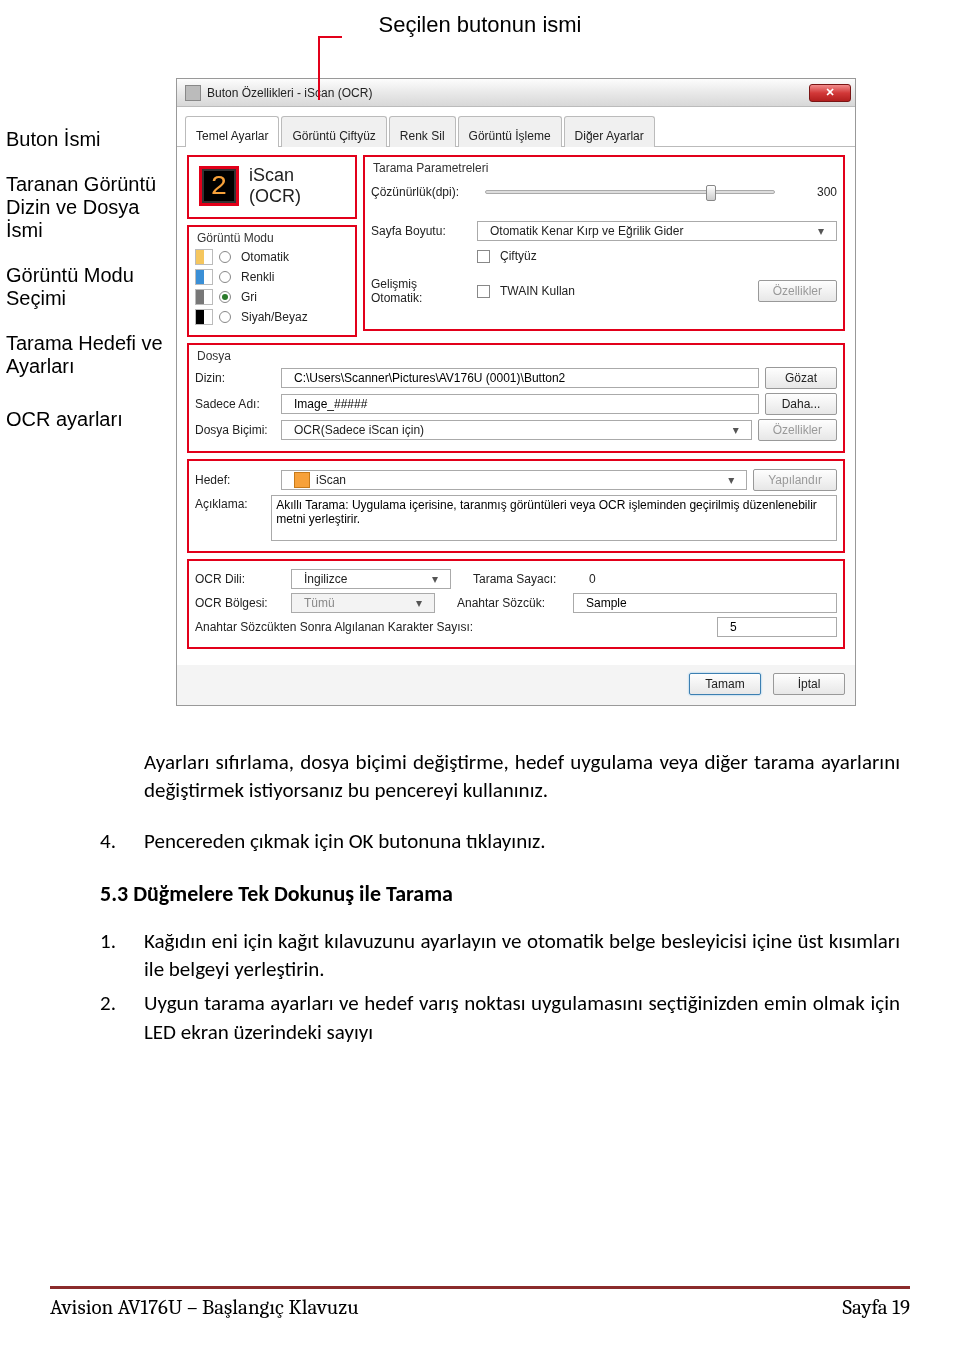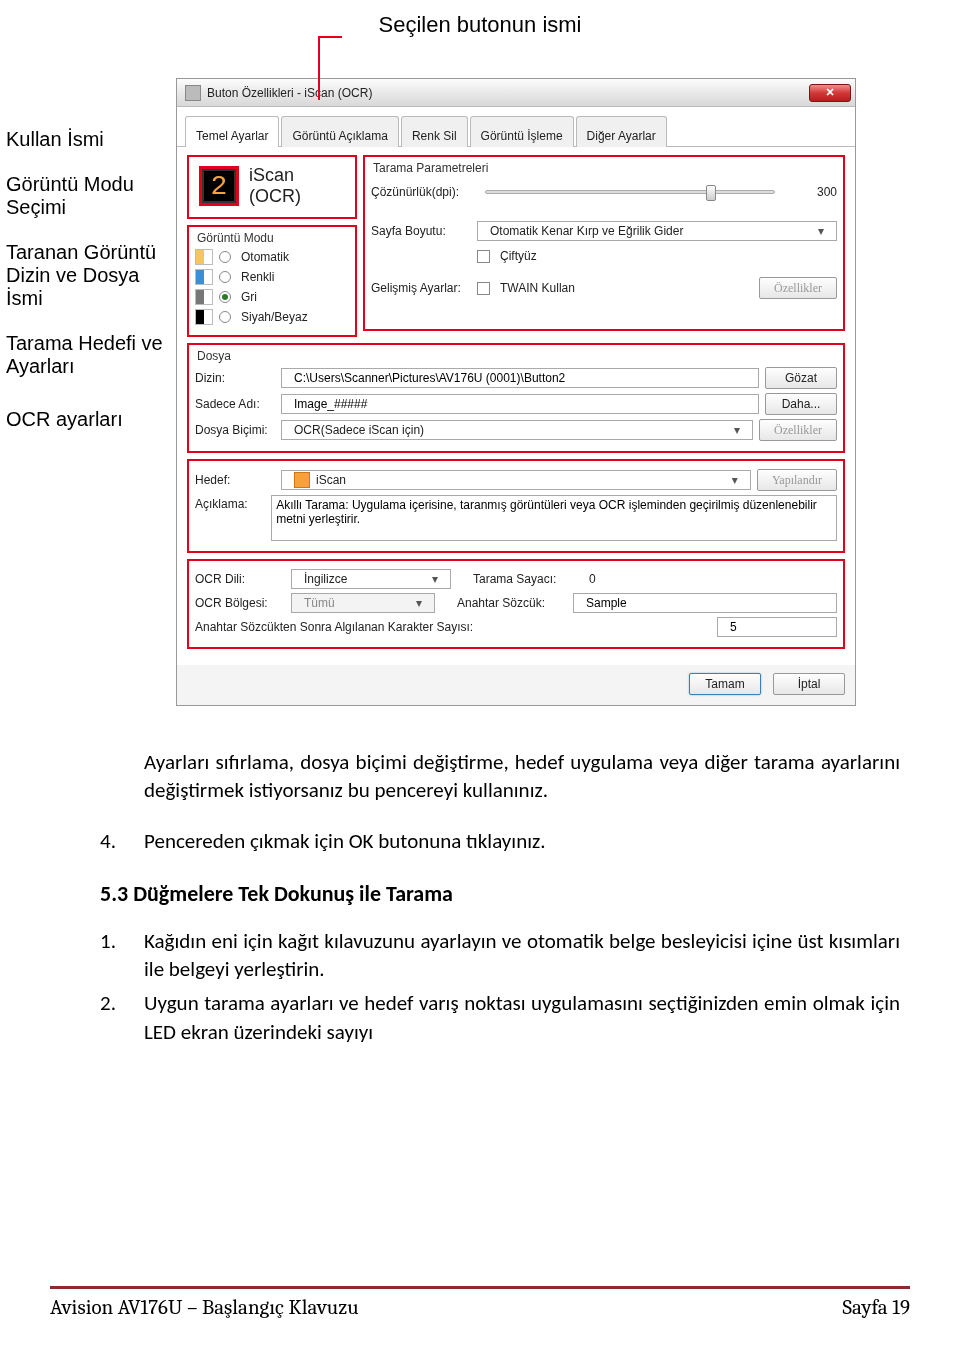--- a/index.html
+++ b/index.html
@@ -65,21 +65,21 @@
   }
   .input.disabled, .select.disabled { background: #f3f3f3; color: #888; }
   .select { display: flex; justify-content: space-between; align-items: center; }
   .select::after { content: "▾"; color: #555; margin-left: 4px; }
   .btn {
     border: 1px solid #999; background: linear-gradient(#fefefe,#e7e7e7);
     height: 22px; padding: 0 14px; font-size: 12px; border-radius: 2px;
     display: inline-flex; align-items: center; justify-content: center;
     min-width: 72px;
   }
-  .btn.disabled { color: #999; font-family: Liberation Serif, serif; }
+  .btn.disabled { color: #999; }
   .btn.primary { border: 1px solid #3c7fb1; box-shadow: 0 0 2px #6fb7e8; }
   .fieldset-label { font-size: 12px; color: #333; padding: 0 2px; }
   .slider-track { flex: 1; height: 4px; background: #ddd; border: 1px solid #aaa; border-radius: 2px; position: relative; margin: 0 8px; }
   .slider-thumb { position: absolute; right: 20%; top: -6px; width: 10px; height: 16px; background: linear-gradient(#fff,#ccc); border: 1px solid #888; border-radius: 2px; }
   .chk { width: 13px; height: 13px; border: 1px solid #888; background: #fff; display: inline-block; margin-right: 4px; }
   .radio { width: 12px; height: 12px; border: 1px solid #888; border-radius: 50%; background: #fff; display: inline-flex; align-items: center; justify-content: center; margin-right: 4px; }
   .radio.sel::after { content: ""; width: 6px; height: 6px; border-radius: 50%; background: #2b7a2b; }
   .mode-icon { width: 18px; height: 16px; background: #eee; border: 1px solid #bbb; }
   .mode-icon.c1 { background: linear-gradient(90deg,#f5c65d 50%,#fff 50%); }
   .mode-icon.c2 { background: linear-gradient(90deg,#3a8fd6 50%,#fff 50%); }
@@ -127,41 +127,41 @@
 <body>
 
 <div class="page">
 
   <div class="top-annotation">Seçilen butonun ismi</div>
   <div class="red-conn-top"></div>
 
   <div class="callout-container">
 
     <div class="left-callouts">
-      <div>Kullan İsmi</div>
+      <div>Buton İsmi</div>
+      <div>Taranan Görüntü Dizin ve Dosya İsmi</div>
       <div>Görüntü Modu Seçimi</div>
-      <div>Taranan Görüntü Dizin ve Dosya İsmi</div>
       <div>Tarama Hedefi ve Ayarları</div>
       <div style="margin-top:30px">OCR ayarları</div>
     </div>
 
     <div class="window">
       <div class="titlebar">
         <div class="titlebar-left">
           <span class="titlebar-icon"></span>
           <span>Buton Özellikleri - iScan (OCR)</span>
         </div>
         <div class="close-btn">
           <span>✕</span>
         </div>
       </div>
 
       <div class="tabs">
         <div class="tab active">Temel Ayarlar</div>
-        <div class="tab">Görüntü Açıklama</div>
+        <div class="tab">Görüntü Çiftyüz</div>
         <div class="tab">Renk Sil</div>
         <div class="tab">Görüntü İşleme</div>
         <div class="tab">Diğer Ayarlar</div>
       </div>
 
       <div class="panel">
 
         <div class="top-grid">
           <div class="top-left-col">
 
@@ -213,21 +213,21 @@
                 <div class="select" style="flex:1">
                     <span>Otomatik Kenar Kırp ve Eğrilik Gider</span>
                   </div>
               </div>
               <div class="row" style="margin-top:8px">
                 <span class="label"></span>
                 <span class="chk"></span>
                 <span>Çiftyüz</span>
               </div>
               <div class="row" style="margin-top:14px">
-                <span class="label">Gelişmiş Ayarlar:</span>
+                <span class="label">Gelişmiş Otomatik:</span>
                 <span class="chk"></span>
                 <span style="flex:1">TWAIN Kullan</span>
                 <span class="btn disabled">Özellikler</span>
               </div>
             </div>
           </div>
         </div>
 
         <div class="group">
           <div class="fieldset-label">Dosya</div>

